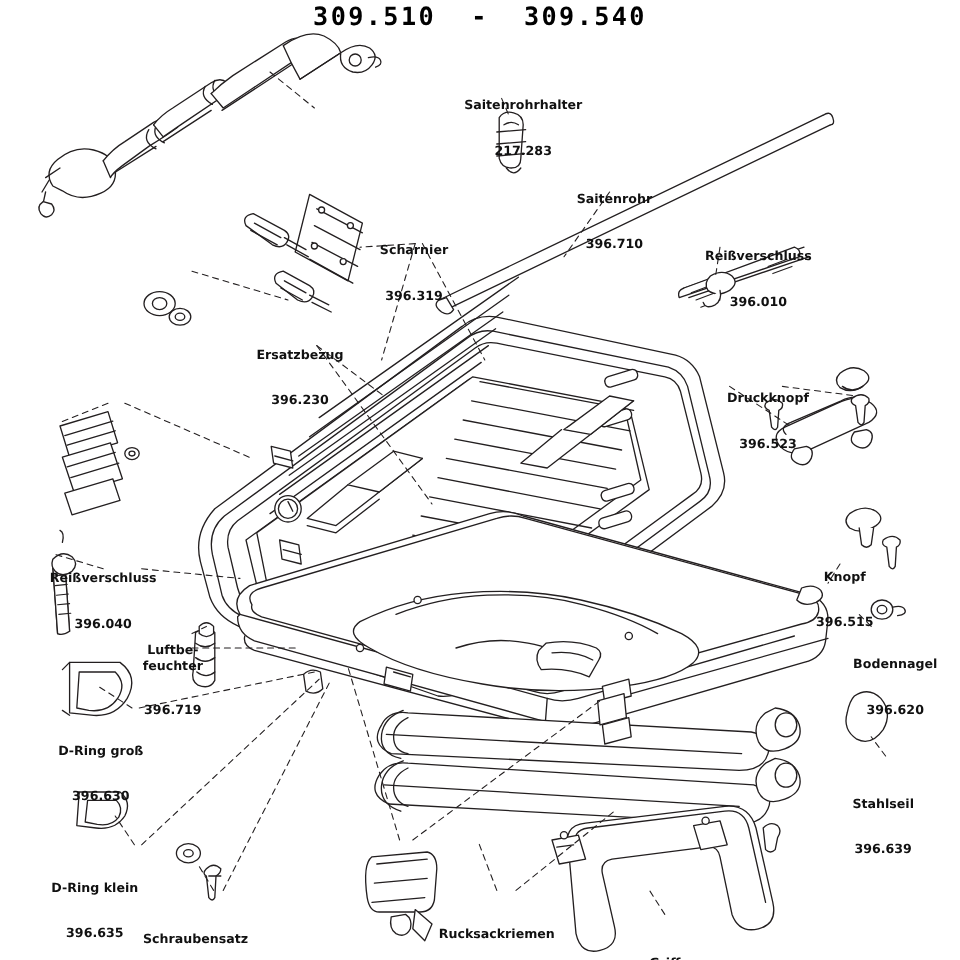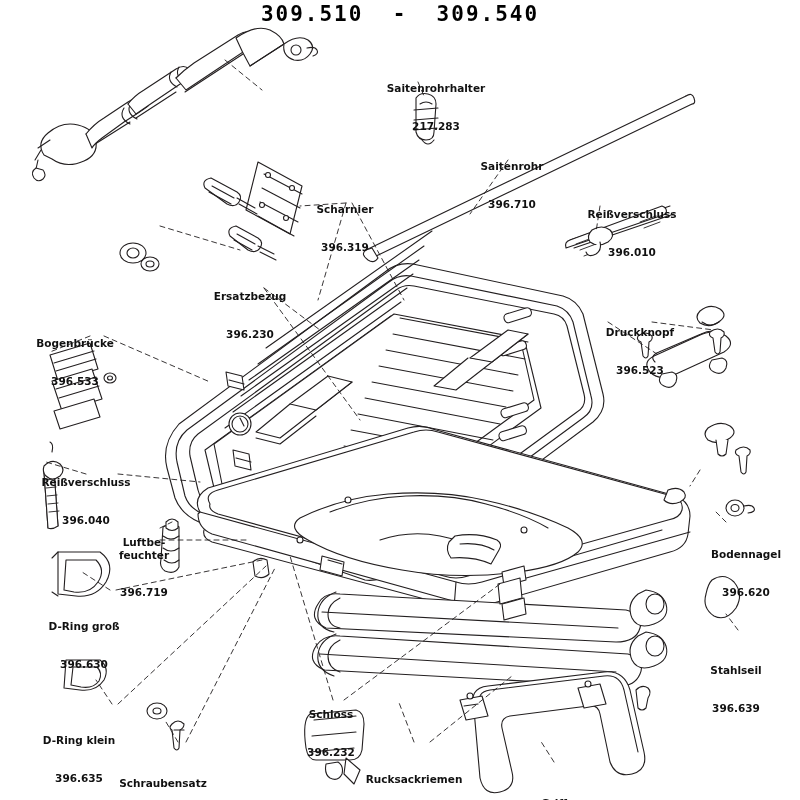--- a/index.html
+++ b/index.html
@@ -357,25 +357,25 @@
   <div class="lbl c" style="left:250px; top:265px;">
     <span class="ln">Ersatzbezug</span>
     <span class="ln">396.230</span>
   </div>
 
   <div class="lbl c" style="left:640px; top:301px;">
     <span class="ln">Druckknopf</span>
     <span class="ln">396.523</span>
   </div>
 
-  <div class="lbl c" style="left:75px; top:312px;">
-    <span class="ln">Bogenbrücke</span>
-    <span class="ln">396.533</span>
-  </div>
-
+
+  <div class="lbl c" style="left:704px; top:450px;">
+    <span class="ln">Knopf</span>
+    <span class="ln">396.515</span>
+  </div>
 
   <div class="lbl c" style="left:86px; top:451px;">
     <span class="ln">Reißverschluss</span>
     <span class="ln">396.040</span>
   </div>
 
   <div class="lbl c" style="left:746px; top:523px;">
     <span class="ln">Bodennagel</span>
     <span class="ln">396.620</span>
   </div>
@@ -389,24 +389,20 @@
   <div class="lbl c" style="left:84px; top:595px;">
     <span class="ln">D-Ring groß</span>
     <span class="ln">396.630</span>
   </div>
 
   <div class="lbl c" style="left:736px; top:639px;text-align:center;">
     <span class="ln">Stahlseil</span>
     <span class="ln">396.639</span>
   </div>
 
-  <div class="lbl c" style="left:331px; top:683px;">
-    <span class="ln">Schloss</span>
-    <span class="ln">396.232</span>
-  </div>
 
   <div class="lbl c" style="left:79px; top:709px;">
     <span class="ln">D-Ring klein</span>
     <span class="ln">396.635</span>
   </div>
 
   <div class="lbl c" style="left:163px; top:752px;">
     <span class="ln">Schraubensatz</span>
     
   </div>

